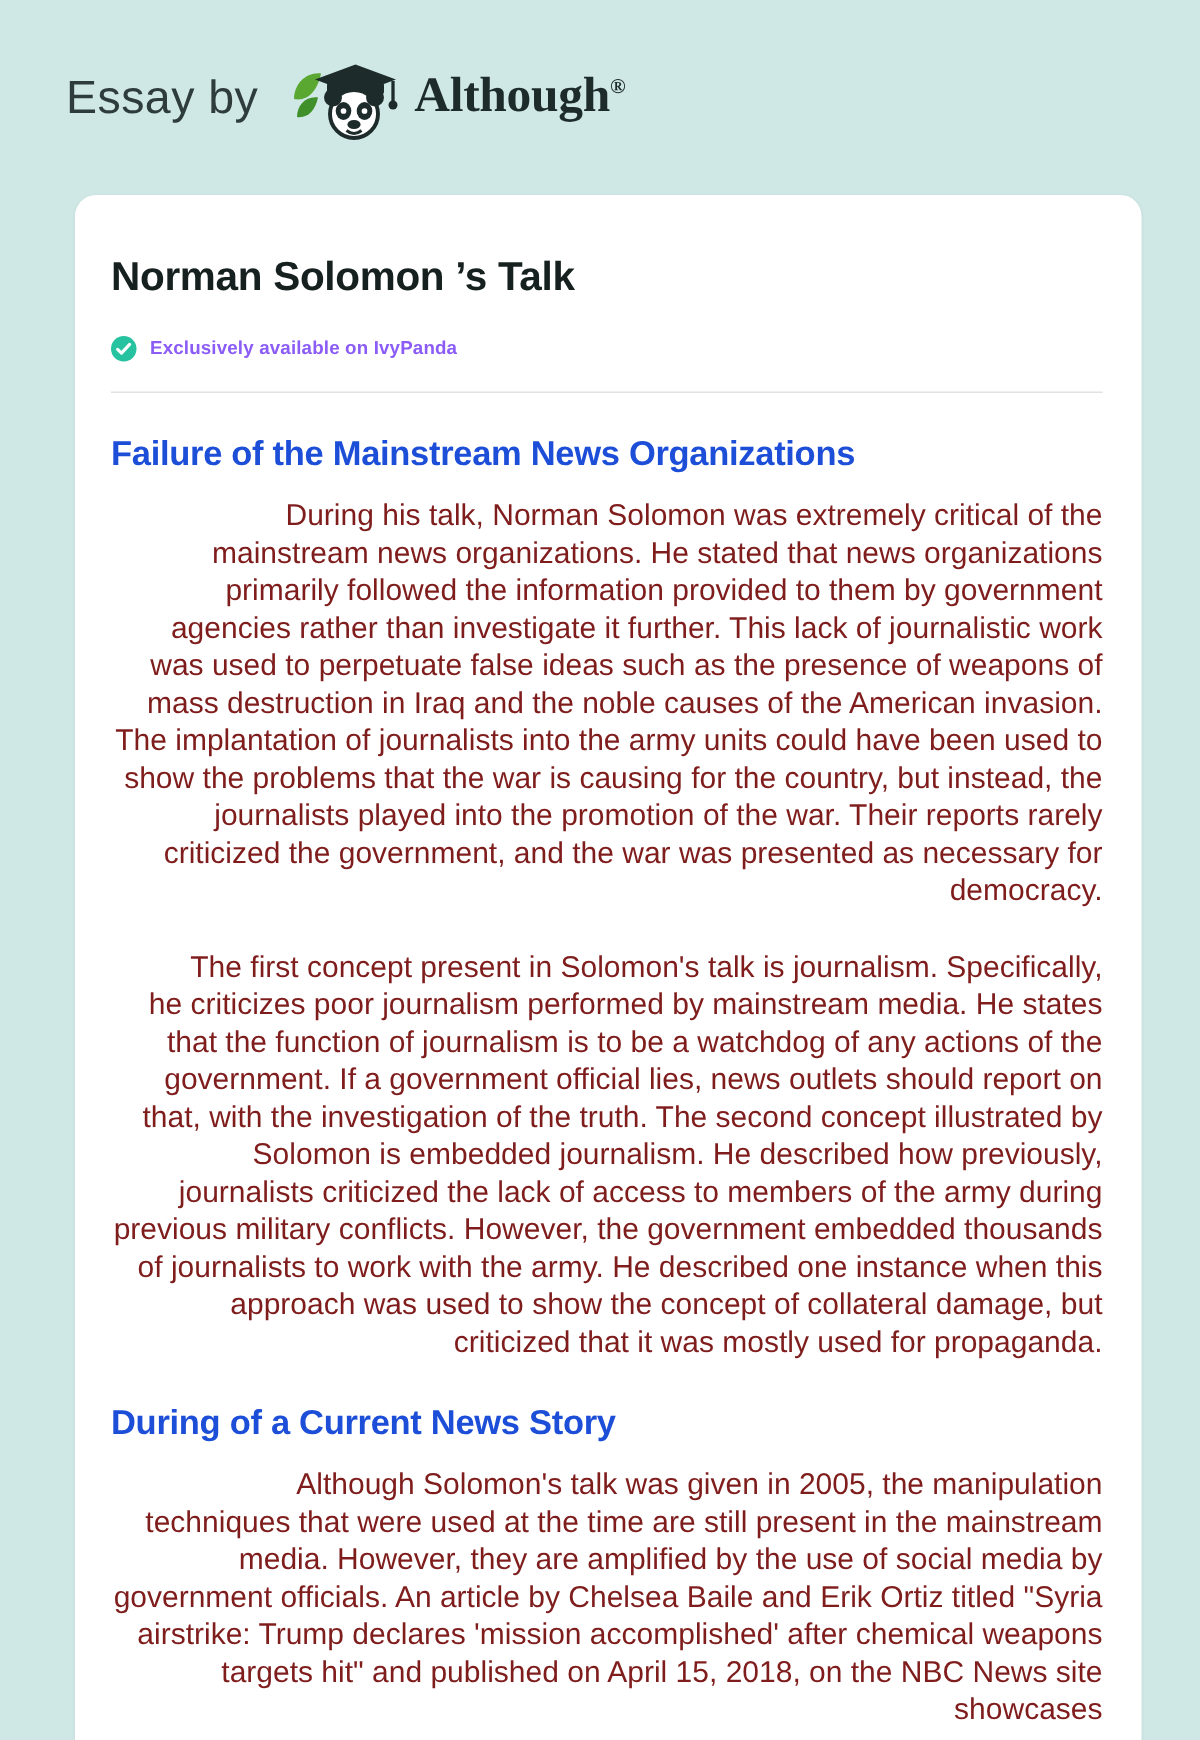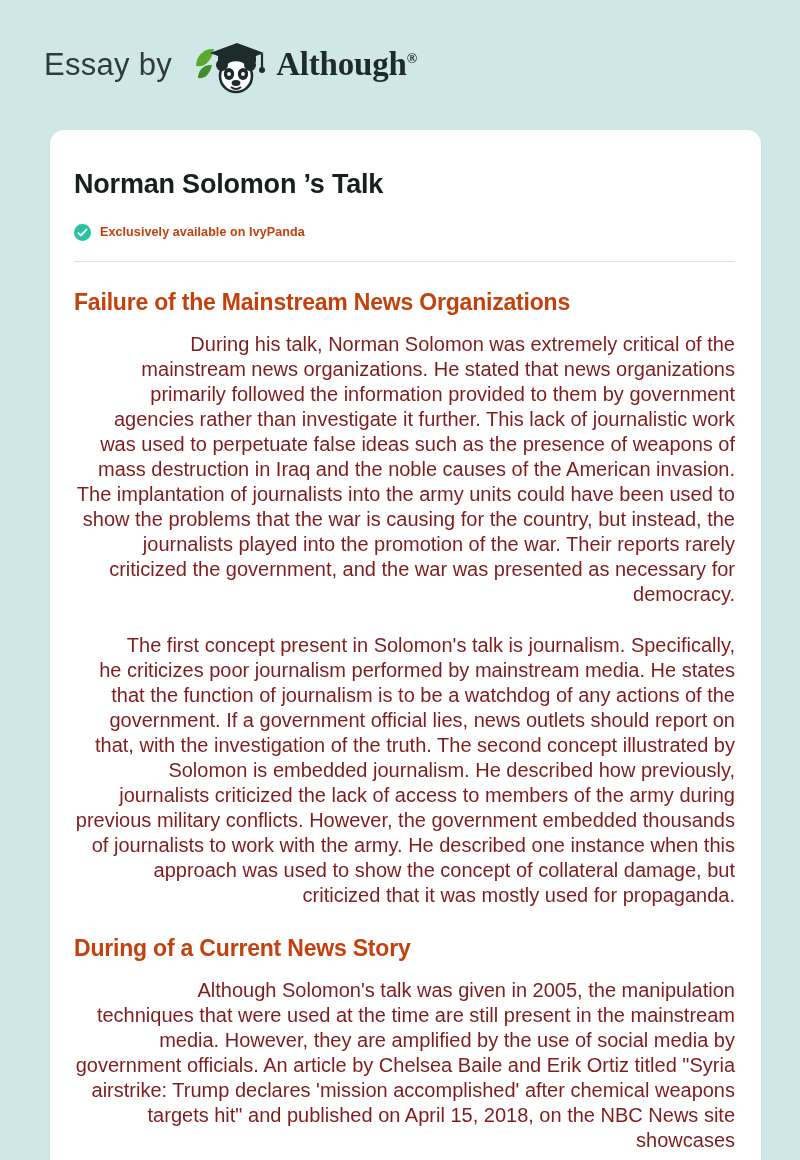--- a/index.html
+++ b/index.html
@@ -91,33 +91,33 @@
     background: #27c2a0;
     display: inline-flex;
     align-items: center;
     justify-content: center;
     flex: 0 0 auto;
   }
   .check-badge svg { display: block; }
   .exclusive-text {
     font-size: 12.5px;
     font-weight: bold;
-    color: #c2410c;
+    color: #8b5cf6;
     margin-left: 9px;
     letter-spacing: .1px;
   }
   .divider {
     height: 1px;
     background: #e2e2e2;
     margin: 20px 0 26px 0;
   }
   h2.section-heading {
     font-size: 23px;
     font-weight: bold;
-    color: #c2410c;
+    color: #1d4ed8;
     margin: 0 0 14px 0;
     line-height: 1.3;
     letter-spacing: -.2px;
   }
   p.body-text {
     font-size: 20px;
     line-height: 25px;
     color: #7f1d1d;
     margin: 0 0 4px 0;
     text-indent: 30px;

